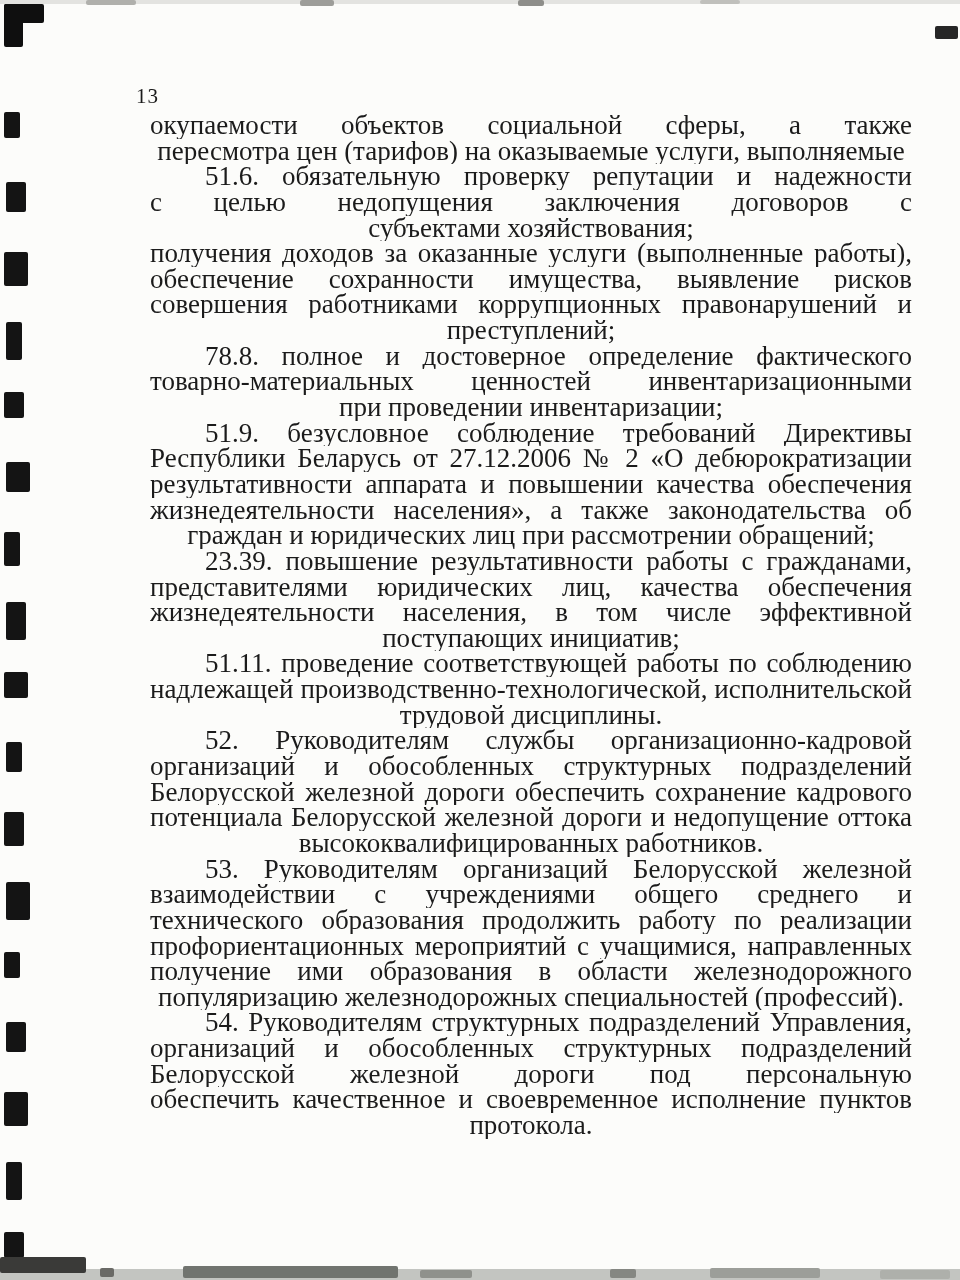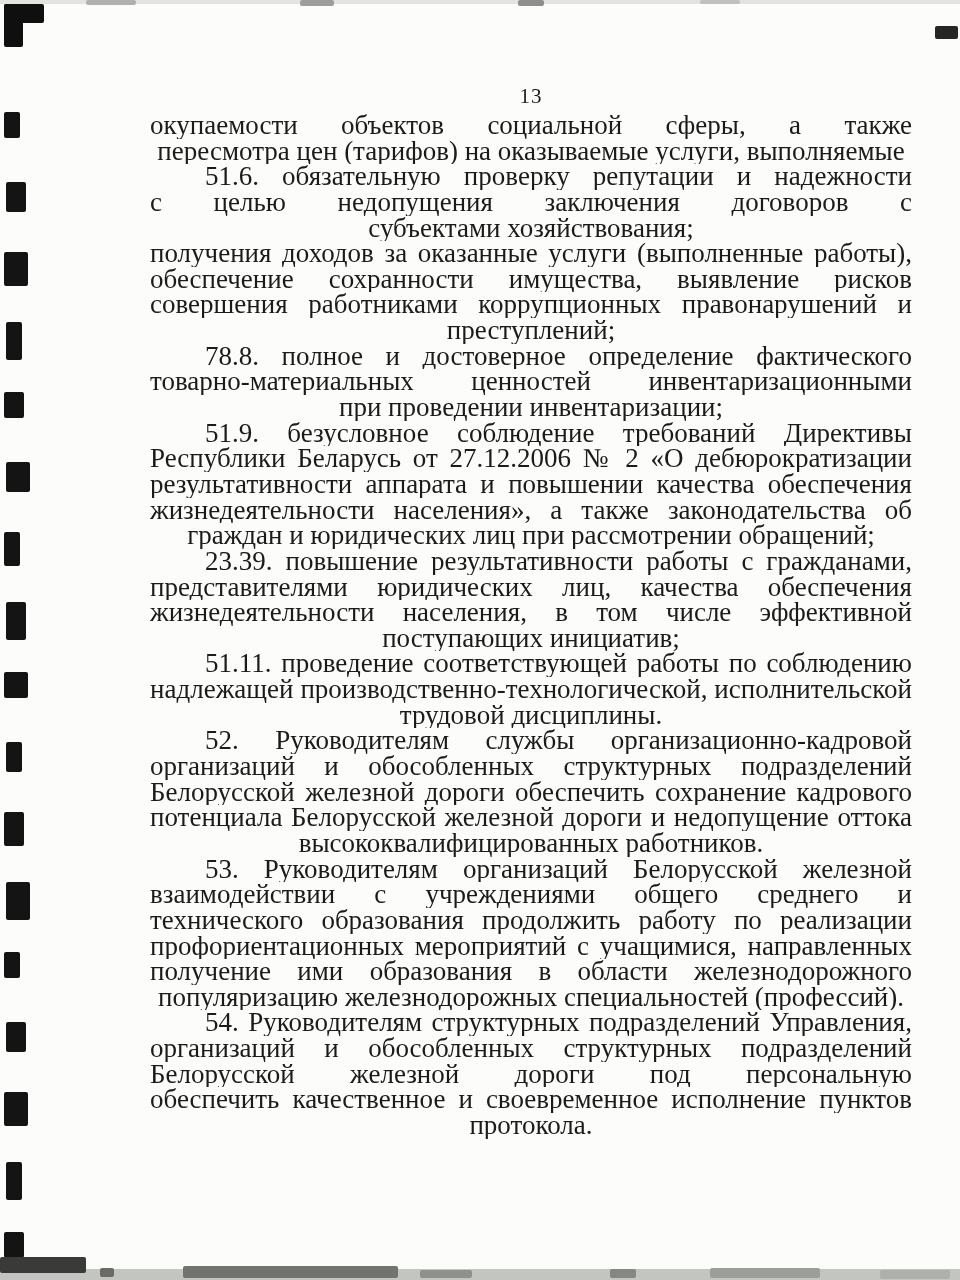--- a/index.html
+++ b/index.html
@@ -9,23 +9,22 @@
     height: 1280px;
     margin: 0 auto;
     background: var(--paper, #fcfcfa);
     overflow: hidden;
     font-family: "Liberation Serif", "DejaVu Serif", serif;
     color: var(--ink, #1b1b1b);
   }
   .page-number {
     position: absolute;
     top: 84px;
-    left: 150px;
+    left: 136px;
     width: 762px;
-    text-align: center;
     font-size: 21px;
     line-height: 24px;
     letter-spacing: 1px;
   }
   .content {
     position: absolute;
     top: 113px;
     left: 150px;
     width: 762px;
     font-size: 27px;

